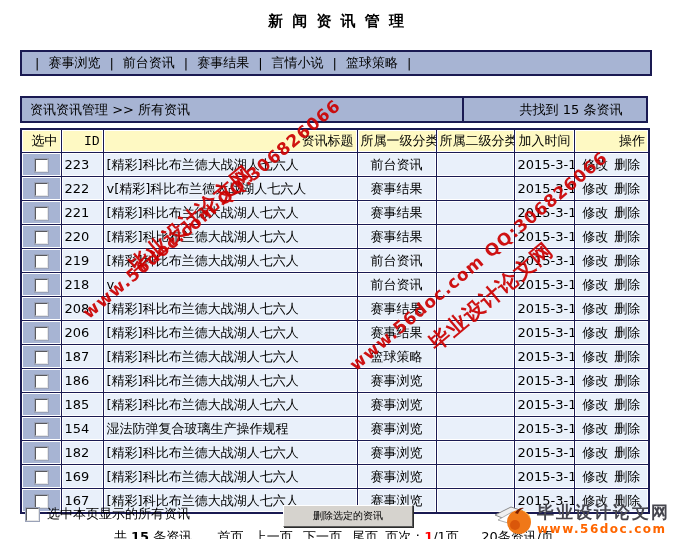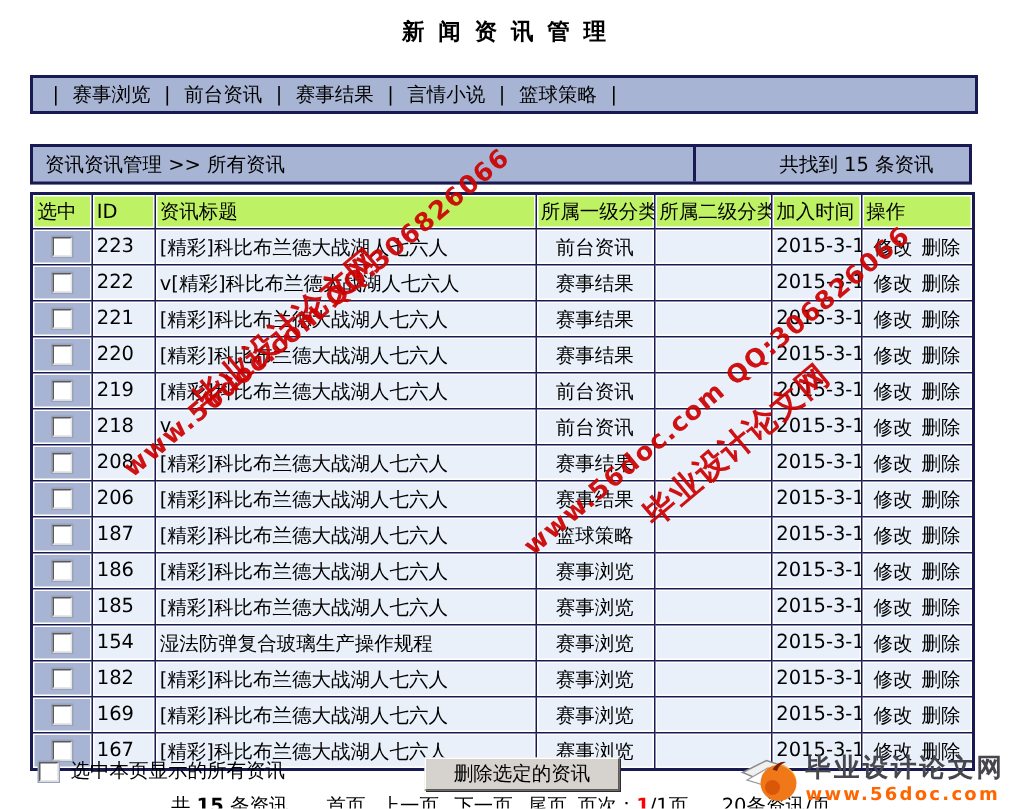--- a/index.html
+++ b/index.html
@@ -39,21 +39,21 @@
     position:absolute;left:20px;top:128px;width:628px;
     border-collapse:collapse;table-layout:fixed;
     border:2px solid #1a1a52;
   }
   table.news th,table.news td{
     border:1px solid #1a1a52;
     box-shadow:inset 0 0 0 1px #ffffff;
     padding:0 3px;overflow:hidden;white-space:nowrap;
     font-weight:normal;font-size:13px;
   }
-  table.news th{background:#bef264;height:22px;text-align:left;}
+  table.news th{background:#fef9c3;height:22px;text-align:right;font-family:Liberation Mono, monospace;}
   table.news td{background:#e9f0fa;height:23px;}
   td.c-check{background:#a7b4d3 !important;text-align:center;}
   td.c-id{font-size:12px;}
   td.c-title{text-align:left;}
   td.c-cat1,td.c-cat2{text-align:center;}
   td.c-date{text-align:center;font-size:12px;letter-spacing:0;}
   td.c-ops{text-align:center;}
   td.c-ops a{color:#000;text-decoration:none;cursor:pointer;margin:12px 3px;}
 
   input.cb{
@@ -67,21 +67,21 @@
   .wm{
     position:absolute;color:#cc0000;font-weight:bold;white-space:nowrap;
     transform-origin:0 50%;opacity:.92;z-index:30;pointer-events:none;
     letter-spacing:1px;
   }
 
   
   .select-all{position:absolute;left:26px;top:505px;display:flex;align-items:center;gap:8px;}
   .delete-btn{
     position:absolute;left:283px;top:505px;width:130px;height:22px;
-    background:#d6d3ce;color:#000;font-size:13px;
+    background:#d6d3ce;color:#000;font-size:10px;
     font-family:"DejaVu Sans","Liberation Sans",sans-serif;
     border:1px solid;border-color:#ffffff #5c5c5c #5c5c5c #ffffff;
     box-shadow:1px 1px 0 #2b2b2b;cursor:pointer;padding:0;
   }
   .pagination{
     position:absolute;left:20px;top:528px;width:628px;text-align:center;
     white-space:nowrap;font-size:13px;
   }
   .pagination a{color:#000;text-decoration:none;cursor:pointer;margin:0 3px;}
   .pagination b{font-weight:bold;}

